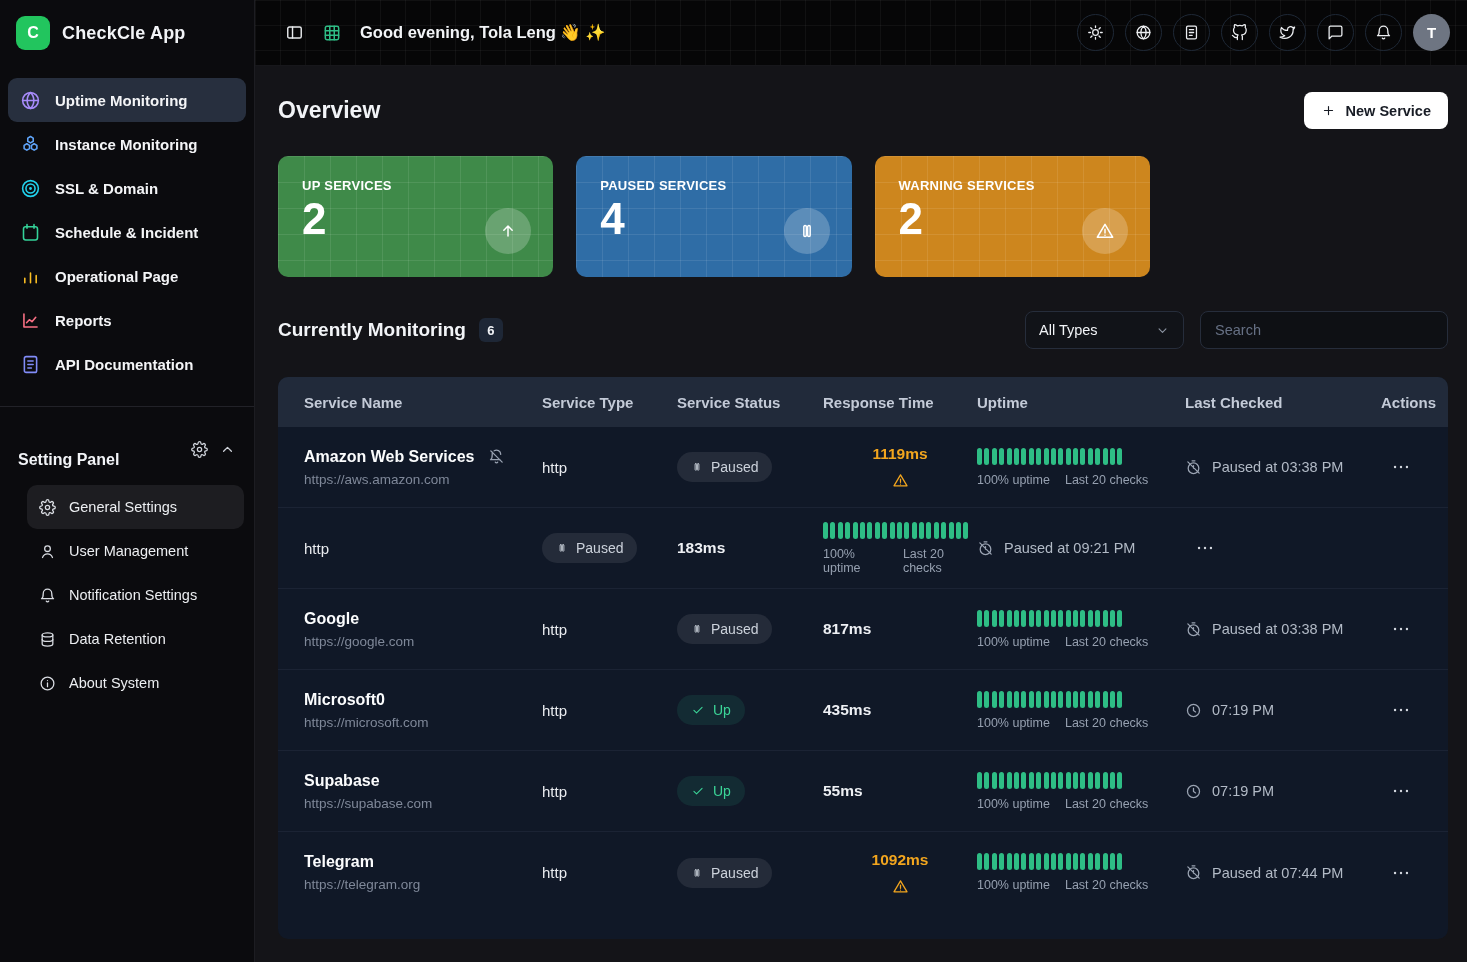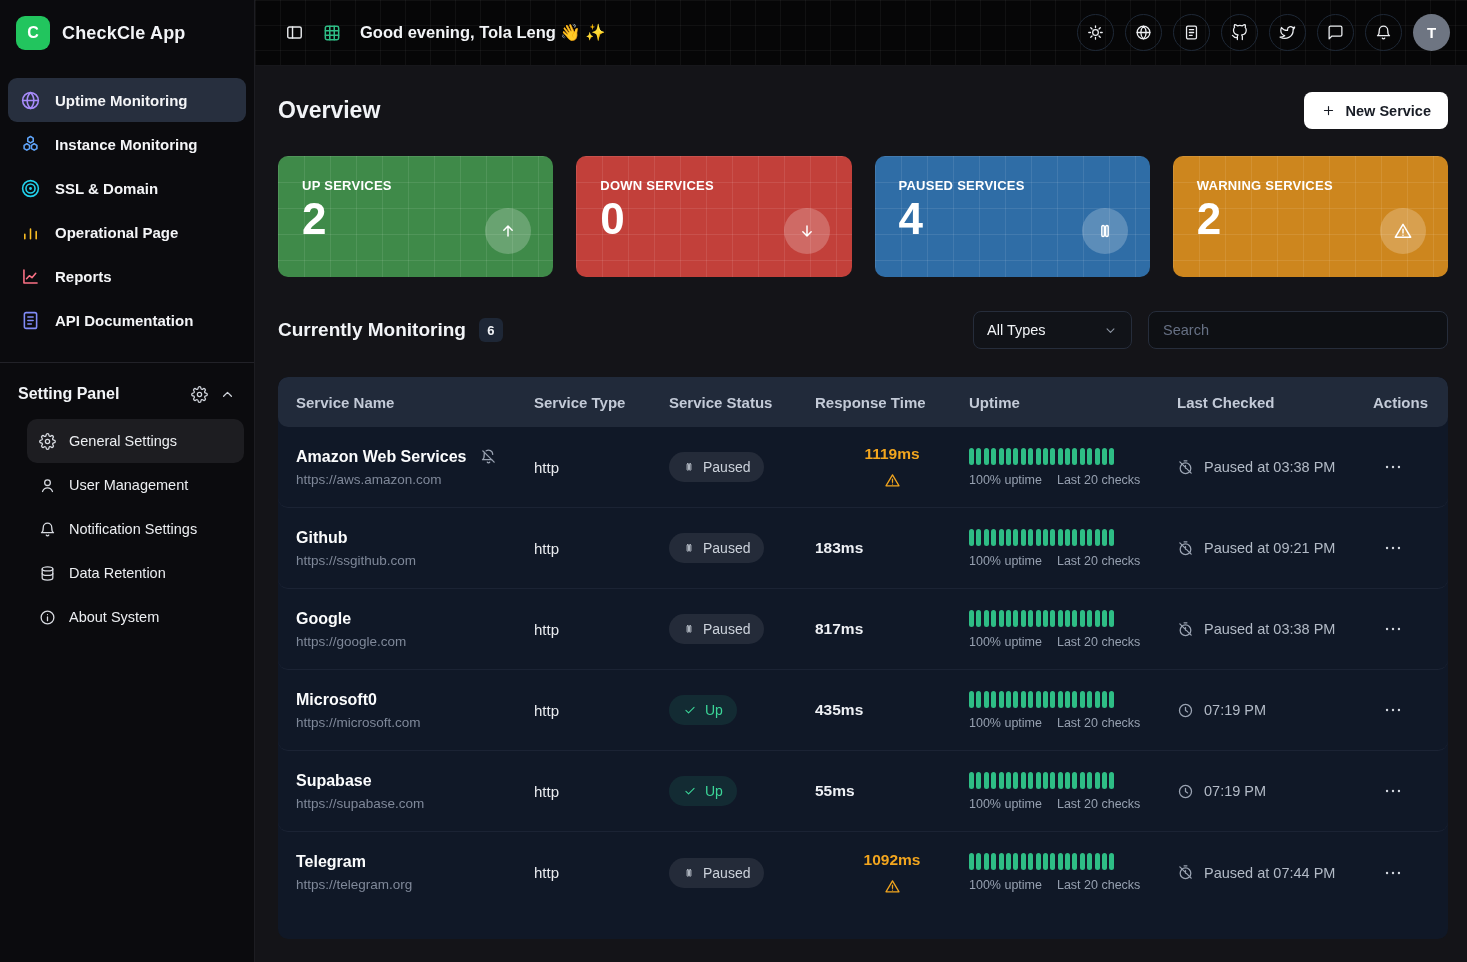--- a/index.html
+++ b/index.html
@@ -17,21 +17,21 @@
   .logo { width:34px; height:34px; border-radius:9px; background:#22c55e; display:flex; align-items:center; justify-content:center; font-weight:700; font-size:16px; color:#fff; }
   .app-name { font-size:18px; font-weight:700; letter-spacing:.01em; }
   .nav { padding:12px 8px 0; display:flex; flex-direction:column; }
   .nav-item { height:44px; display:flex; align-items:center; gap:14px; padding:0 12px; border-radius:9px; cursor:pointer; }
   .nav-item.active { background:#272f3e; }
   .nav-ic { width:21px; height:21px; display:flex; }
   .nav-ic svg { width:21px; height:21px; }
   .nav-label { font-size:15px; font-weight:600; color:#f4f5f7; }
   .divider { height:1px; background:#222228; margin-top:20px; }
   .settings-header { display:flex; align-items:center; justify-content:space-between; padding:22px 18px 12px; cursor:pointer; }
-  .sp-title { font-size:16px; font-weight:700; }
+  .sp-title { font-size:16px; font-weight:700;margin-top:22px; }
   .sp-icons { display:flex; gap:11px; align-items:center; color:#cfd3da; }
   .sp-icons svg { width:17px; height:17px; }
   .settings-list { padding:4px 10px;margin-left:17px; }
   .set-item { height:44px; display:flex; align-items:center; gap:13px; padding:0 12px; border-radius:10px; font-size:14.5px; font-weight:500; color:#eceef1; cursor:pointer; }
   .set-item.active { background:#1d1d21; }
   .set-item svg { width:17px; height:17px; color:#d9dce2; }
 
   
   .main-col { flex:1; display:flex; flex-direction:column; min-width:0; }
   .topbar {
@@ -72,26 +72,26 @@
   .card-circle svg { width:20px; height:20px; color:#fff; }
 
   
   .monitor-row { margin-top:34px; display:flex; align-items:center; justify-content:space-between; }
   .m-left { display:flex; align-items:center; gap:13px; }
   .m-left h2 { font-size:19px; font-weight:700; }
   .count-badge { min-width:24px; height:24px; background:#1e2736; border-radius:6px; display:flex; align-items:center; justify-content:center; font-size:13px; font-weight:700; padding:0 7px; }
   .m-right { display:flex; gap:16px; }
   .type-select { width:159px; height:38px; border:1px solid #262d3b; background:#111318; border-radius:8px; display:flex; align-items:center; justify-content:space-between; padding:0 13px; font-size:14.5px; cursor:pointer; }
   .type-select svg { width:15px; height:15px; color:#8b93a1; }
-  .search { width:300px; height:38px; border:1px solid #262d3b; background:#0e1014; border-radius:8px; padding:0 14px; font-size:14.5px; color:#eef0f3; font-family:inherit; outline:none; }
+  .search { width:248px; height:38px; border:1px solid #262d3b; background:#0e1014; border-radius:8px; padding:0 14px; font-size:14.5px; color:#eef0f3; font-family:inherit; outline:none; }
   .search::placeholder { color:#667084; }
 
   
   .table { margin-top:28px; border-radius:10px; overflow:hidden; background:#101827; padding-bottom:26px; }
-  .t-head, .t-row { display:grid; grid-template-columns:238px 135px 146px 154px 208px 196px 1fr; align-items:center; padding-left:18px;border-radius:10px; }
+  .t-head, .t-row { display:grid; grid-template-columns:238px 135px 146px 154px 208px 196px 1fr; align-items:center; padding-left:26px; }
   .t-head { background:#212a3a; height:50px; font-size:15px; font-weight:600; color:#c3cad7; }
   .t-row { min-height:81px; }
   .t-row:not(:last-child) { border-bottom:1px solid #1b2334; }
   .svc-name-row { display:flex; align-items:center; gap:14px; }
   .svc-name { font-size:16px; font-weight:600; color:#fbfcfd; }
   .svc-name-row svg { width:17px; height:17px; color:#98a1b0; }
   .svc-url { font-size:13.5px; color:#7f8899; margin-top:6px; }
   .svc-type { font-size:15px; color:#e9ebef; }
   .badge { display:inline-flex; align-items:center; gap:8px; height:30px; padding:0 14px; border-radius:999px; font-size:14px; font-weight:500; }
   .badge.paused { background:#242b39; color:#ccd2db; }
@@ -144,20 +144,29 @@
           <span class="nav-ic" style="color: rgb(34, 211, 238);">
             <svg viewBox="0 0 24 24" fill="none" stroke="currentColor" stroke-width="1.8" stroke-linecap="round" stroke-linejoin="round">
               <circle cx="12" cy="12" r="9"></circle>
               <circle cx="12" cy="12" r="5.2"></circle>
               <circle cx="12" cy="12" r="1.6" fill="currentColor" stroke="none"></circle>
             </svg>
           </span>
           <span class="nav-label">SSL &amp; Domain</span>
         </div>
         <div class="nav-item">
+          <span class="nav-ic" style="color: rgb(52, 211, 153);">
+            <svg viewBox="0 0 24 24" fill="none" stroke="currentColor" stroke-width="1.8" stroke-linecap="round" stroke-linejoin="round">
+              <rect x="4" y="5.5" width="16" height="15" rx="2.5"></rect>
+              <path d="M8 3v4M16 3v4"></path>
+            </svg>
+          </span>
+          <span class="nav-label">Schedule &amp; Incident</span>
+        </div>
+        <div class="nav-item">
           <span class="nav-ic" style="color: rgb(251, 191, 36);">
             <svg viewBox="0 0 24 24" fill="none" stroke="currentColor" stroke-width="1.8" stroke-linecap="round" stroke-linejoin="round">
               <path d="M5.5 19v-5M12 19V8M18.5 19v-8"></path>
             </svg>
           </span>
           <span class="nav-label">Operational Page</span>
         </div>
         <div class="nav-item">
           <span class="nav-ic" style="color: rgb(251, 113, 133);">
             <svg viewBox="0 0 24 24" fill="none" stroke="currentColor" stroke-width="1.8" stroke-linecap="round" stroke-linejoin="round">
@@ -307,29 +316,20 @@
       <div class="cards" id="cards">
           <div class="card" style="background-color: rgb(63, 138, 73);">
             <div class="card-label">UP SERVICES</div>
             <div class="card-value">2</div>
             <div class="card-circle">
               <svg viewBox="0 0 24 24" fill="none" stroke="currentColor" stroke-width="1.8" stroke-linecap="round" stroke-linejoin="round">
                 <path d="M12 18V6M7 11l5-5 5 5"></path>
               </svg>
             </div>
           </div>
-          <div class="card" style="background-color: rgb(194, 64, 58);">
-            <div class="card-label">DOWN SERVICES</div>
-            <div class="card-value">0</div>
-            <div class="card-circle">
-              <svg viewBox="0 0 24 24" fill="none" stroke="currentColor" stroke-width="1.8" stroke-linecap="round" stroke-linejoin="round">
-                <path d="M12 6v12M7 13l5 5 5-5"></path>
-              </svg>
-            </div>
-          </div>
           <div class="card" style="background-color: rgb(47, 109, 166);">
             <div class="card-label">PAUSED SERVICES</div>
             <div class="card-value">4</div>
             <div class="card-circle">
               <svg viewBox="0 0 24 24" fill="none" stroke="currentColor" stroke-width="1.8" stroke-linecap="round" stroke-linejoin="round">
                 <rect x="8.2" y="5.5" width="3" height="13" rx="1.4"></rect>
                 <rect x="12.8" y="5.5" width="3" height="13" rx="1.4"></rect>
               </svg>
             </div>
           </div>
@@ -438,26 +438,20 @@
                 <div class="more">
                   <svg viewBox="0 0 24 24" fill="none" stroke="currentColor" stroke-width="1.8" stroke-linecap="round" stroke-linejoin="round">
                     <circle cx="5.5" cy="12" r="1.3" fill="currentColor" stroke="none"></circle>
                     <circle cx="12" cy="12" r="1.3" fill="currentColor" stroke="none"></circle>
                     <circle cx="18.5" cy="12" r="1.3" fill="currentColor" stroke="none"></circle>
                   </svg>
                 </div>
               </div>
             </div>
             <div class="t-row">
-              <div>
-                <div class="svc-name-row">
-                  <span class="svc-name">Github</span>
-                </div>
-                <div class="svc-url">https://ssgithub.com</div>
-              </div>
               <div class="svc-type">http</div>
               <div><span class="badge paused">
                   <svg viewBox="0 0 24 24" fill="none" stroke="currentColor" stroke-width="1.8" stroke-linecap="round" stroke-linejoin="round">
                     <rect x="8.2" y="5.5" width="3" height="13" rx="1.4"></rect>
                     <rect x="12.8" y="5.5" width="3" height="13" rx="1.4"></rect>
                   </svg>
                   <span>Paused</span>
                 </span></div>
               <div class="resp">
                 <span>183ms</span>

